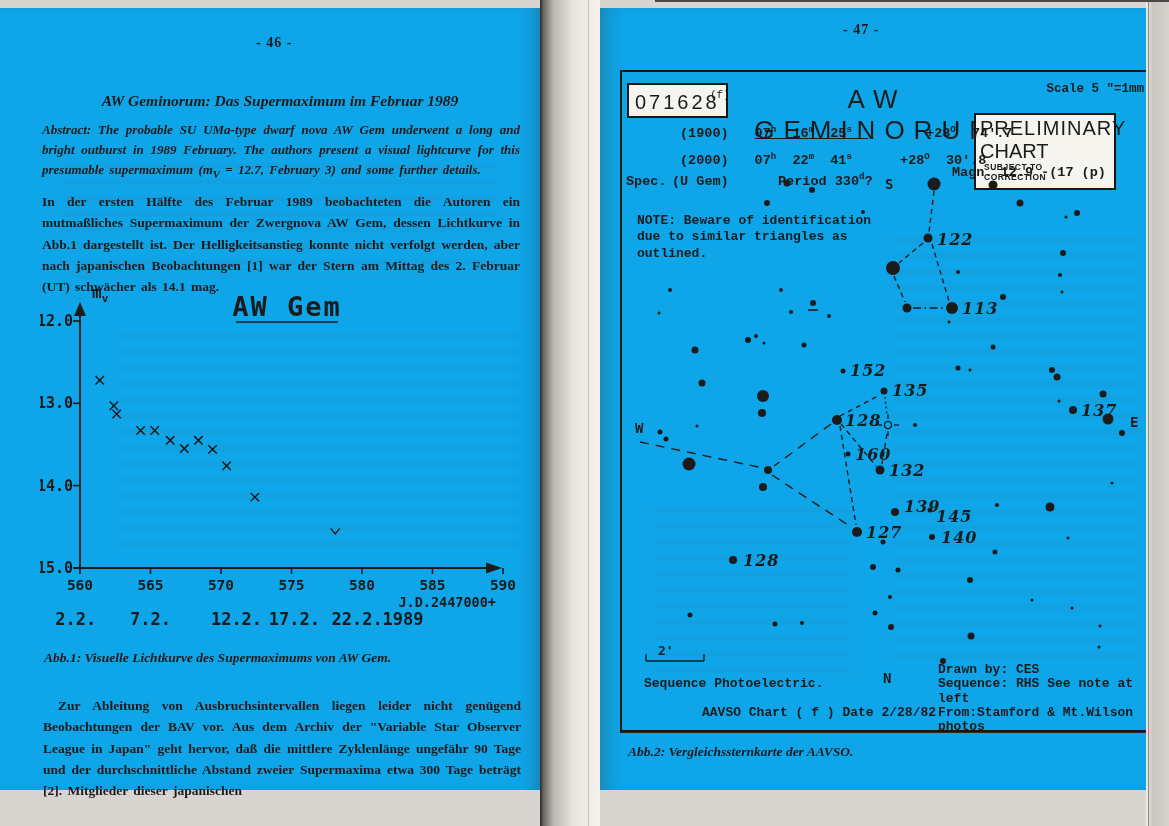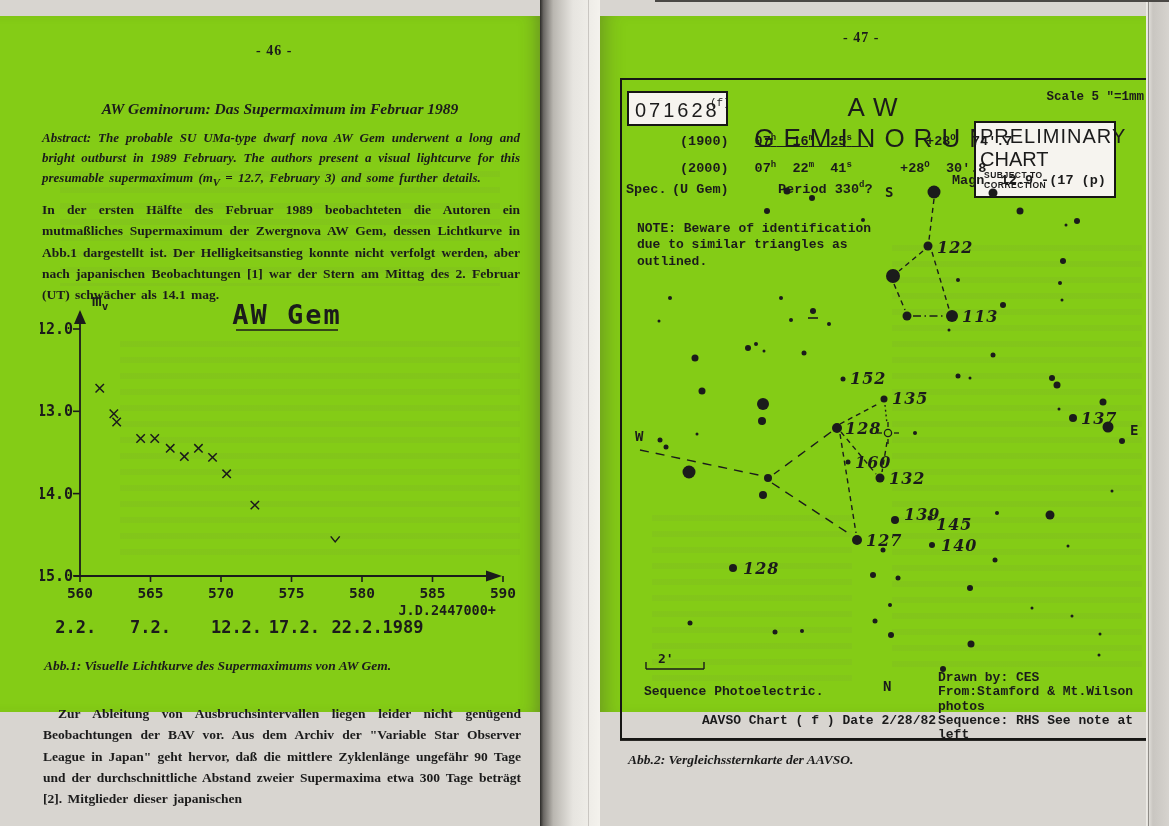--- a/index.html
+++ b/index.html
@@ -1,18 +1,18 @@
 <!DOCTYPE html>
 <html><head>
 <meta charset="utf-8">
 <style>
   html,body{margin:0;padding:0;}
   body{width:1169px;height:826px;position:relative;background:#d8d5d0;overflow:hidden;
        font-family:"Liberation Serif", serif;color:#1b1b1b;}
-  .page{position:absolute;top:16px;height:696px;background:#84cc16;}
+  .page{position:absolute;top:8px;height:782px;background:#0ea5e9;}
   .page-left{left:0;width:540px;box-shadow:inset -14px 0 18px -12px rgba(60,55,50,.45);}
   .gutter{position:absolute;top:0;left:540px;width:60px;height:826px;
           background:linear-gradient(90deg,#2b2a28 0%,#6b6864 6%,#b9b6b0 22%,#e7e5e0 55%,#f4f2ed 100%);}
   .gutter .crease{position:absolute;left:48px;top:0;width:1px;height:826px;background:rgba(90,85,80,.25);}
   .page-right{left:600px;width:569px;box-shadow:inset 18px 0 20px -14px rgba(60,55,50,.35);}
   .edge-strip{position:absolute;top:0;left:1146px;width:23px;height:826px;
               background:linear-gradient(90deg,#efede8,#c9c6c1 30%,#d6d3ce);}
   .edge-strip .line{position:absolute;left:2px;top:0;width:1px;height:826px;background:#8f8c87;}
   .top-edge{position:absolute;left:655px;top:0;width:514px;height:2px;background:#4a4845;}
 
@@ -293,22 +293,22 @@
           <line x1="24" y1="589" x2="82" y2="589" stroke="#1b1b1b" stroke-width="1.4"></line>
           <line x1="24" y1="589" x2="24" y2="582" stroke="#1b1b1b" stroke-width="1.4"></line>
           <line x1="82" y1="589" x2="82" y2="582" stroke="#1b1b1b" stroke-width="1.4"></line>
           <text x="36" y="583" font-family="&quot;DejaVu Sans Mono&quot;,monospace" font-weight="bold" font-size="13" fill="#1b1b1b">2'</text>
         </g>
       </svg>
 
     <div class="seq-note">Sequence Photoelectric.</div>
     <div class="credits">
       <div>Drawn by: CES</div>
+      <div>Sequence: RHS See note at left</div>
       <div>From:Stamford &amp; Mt.Wilson photos</div>
-      <div>Sequence: RHS See note at left</div>
     </div>
     <div class="footer-line">AAVSO Chart ( f )   Date 2/28/82</div>
   </div>
   <div class="chart-underline"></div>
 
   <div class="fig-caption cap2">Abb.2: Vergleichssternkarte der AAVSO.</div>
 </div>
 
 <div class="edge-strip">
     <div class="line"></div>

